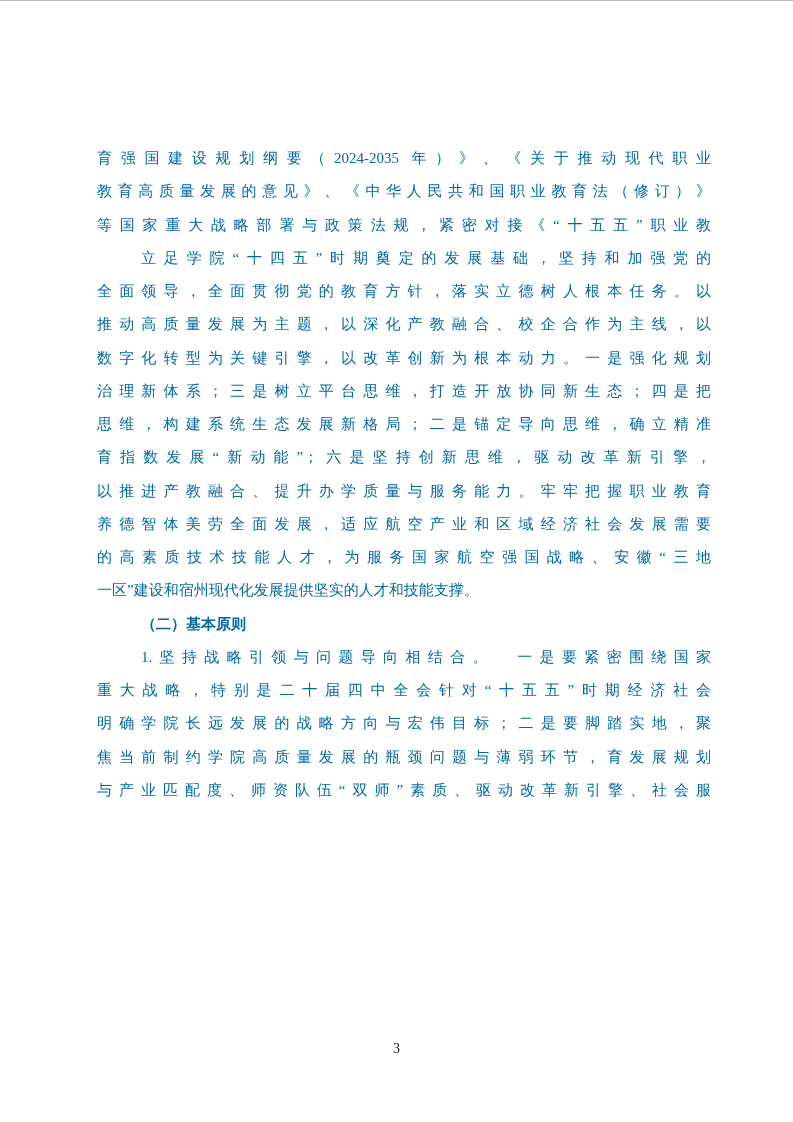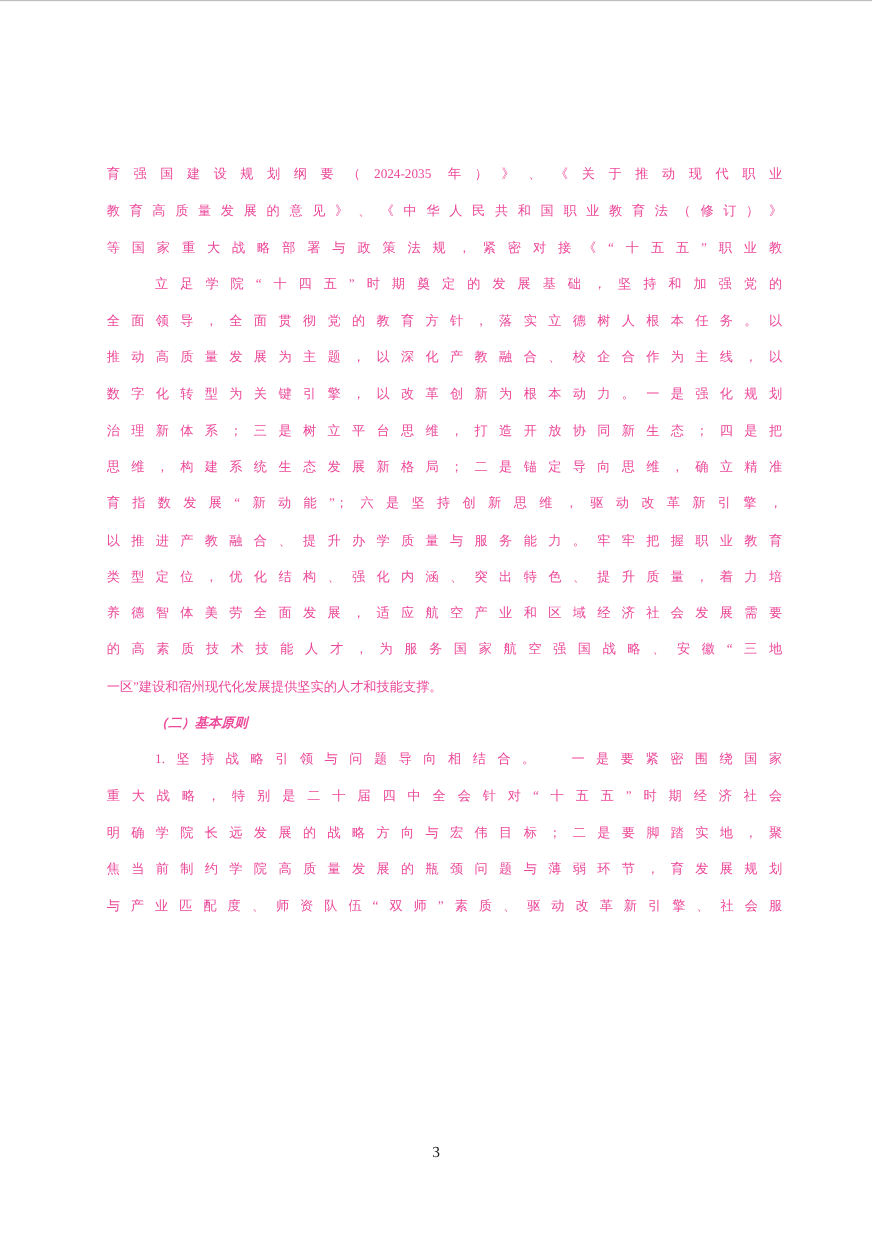--- a/index.html
+++ b/index.html
@@ -13,36 +13,36 @@
     position: relative;
     width: 793px; height: 1122px;
     background: #ffffff;
     border-top: 1px solid #bdbdbd;
     overflow: hidden;
   }
   .doc-body {
     position: absolute;
     left: 97px; top: 141px;
     width: 614px;
-    font-size: 12px;
+    font-size: 15px;
     line-height: 33.25px;
-    color: #ec4899;
+    color: #0369a1;
     letter-spacing: 0;
   }
   .line {
     min-height: 33.25px;
     white-space: normal;
   }
   .line.full {
     text-align: justify;
     text-align-last: justify;
     text-justify: inter-character;
   }
   .line.indent { text-indent: 44px; }
-  .line.heading { font-weight: bold; font-style: italic; }
+  .line.heading { font-weight: bold; }
   .page-number {
     position: absolute;
     left: 0; top: 1040px;
     width: 100%;
     text-align: center;
     font-size: 14px;
     color: #1a1a1a;
   }
 </style>
 </head>
@@ -54,21 +54,20 @@
       <div class="line full">教育高质量发展的意见》、《中华人民共和国职业教育法（修订）》</div>
       <div class="line full">等国家重大战略部署与政策法规，紧密对接《“十五五”职业教</div>
       <div class="line full indent">立足学院“十四五”时期奠定的发展基础，坚持和加强党的</div>
       <div class="line full">全面领导，全面贯彻党的教育方针，落实立德树人根本任务。以</div>
       <div class="line full">推动高质量发展为主题，以深化产教融合、校企合作为主线，以</div>
       <div class="line full">数字化转型为关键引擎，以改革创新为根本动力。一是强化规划</div>
       <div class="line full">治理新体系；三是树立平台思维，打造开放协同新生态；四是把</div>
       <div class="line full">思维，构建系统生态发展新格局；二是锚定导向思维，确立精准</div>
       <div class="line full">育指数发展“新动能”；六是坚持创新思维，驱动改革新引擎，</div>
       <div class="line full">以推进产教融合、提升办学质量与服务能力。牢牢把握职业教育</div>
-      <div class="line full">类型定位，优化结构、强化内涵、突出特色、提升质量，着力培</div>
       <div class="line full">养德智体美劳全面发展，适应航空产业和区域经济社会发展需要</div>
       <div class="line full">的高素质技术技能人才，为服务国家航空强国战略、安徽“三地</div>
       <div class="line">一区”建设和宿州现代化发展提供坚实的人才和技能支撑。</div>
       <div class="line heading indent">（二）基本原则</div>
       <div class="line full indent">1.坚持战略引领与问题导向相结合。　一是要紧密围绕国家</div>
       <div class="line full">重大战略，特别是二十届四中全会针对“十五五”时期经济社会</div>
       <div class="line full">明确学院长远发展的战略方向与宏伟目标；二是要脚踏实地，聚</div>
       <div class="line full">焦当前制约学院高质量发展的瓶颈问题与薄弱环节，育发展规划</div>
       <div class="line full">与产业匹配度、师资队伍“双师”素质、驱动改革新引擎、社会服</div>
     </main>

